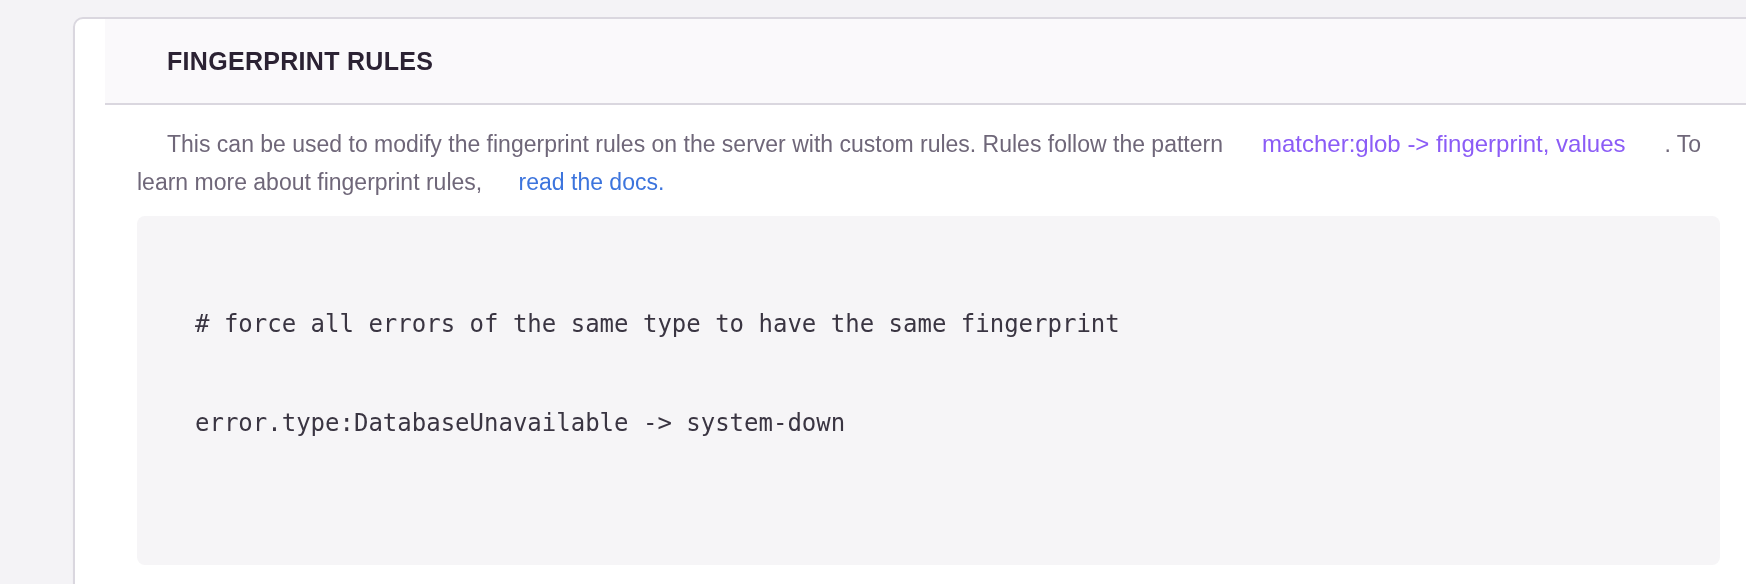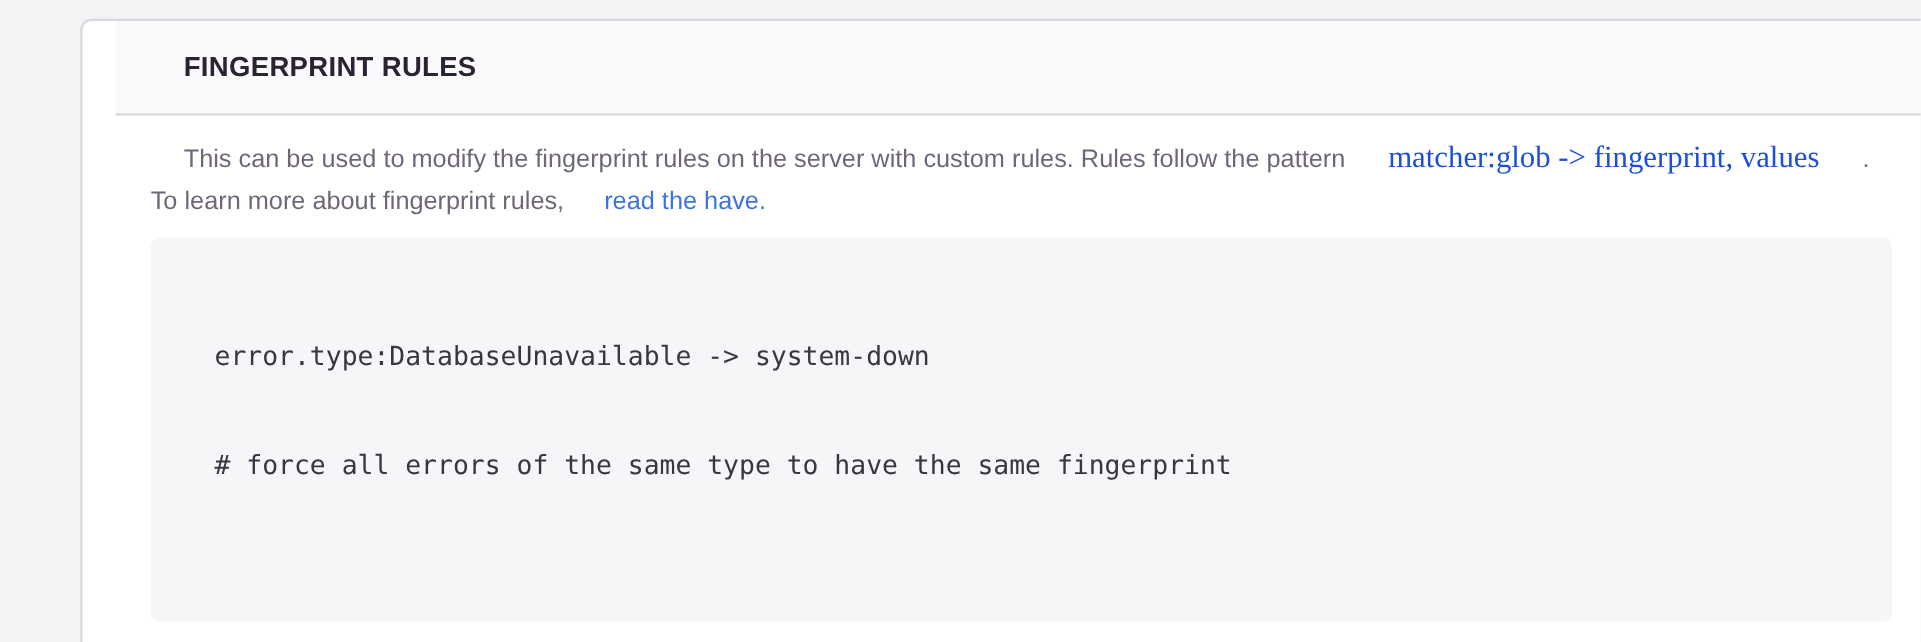--- a/index.html
+++ b/index.html
@@ -42,23 +42,23 @@
     padding: 20px 35px 30px 32px;
   }
   .description {
     max-width: 1583px;
     font-size: 23px;
     line-height: 38px;
     color: #6f6779;
     margin: 0 0 15px 0;
   }
   .inline-code {
-    font-family: Liberation Serif, serif;
-    font-size: 28px;
-    color: #1d4ed8;
+    font-family: Liberation Sans, sans-serif;
+    font-size: 24px;
+    color: #8b5cf6;
     padding: 0 9px;
   }
   .docs-link {
     color: #3c74dd;
     text-decoration: none;
     cursor: pointer;
   }
   .code-example {
     width: 1583px;
     background: #f6f5f7;
@@ -77,23 +77,23 @@
 
 <div class="page">
   <section class="panel">
 
     <header class="panel-header">
       <h2 class="panel-title">FINGERPRINT RULES</h2>
     </header>
 
     <div class="panel-body">
 
-      <p class="description"><span>This can be used to modify the fingerprint rules on the server with custom rules. Rules follow the pattern</span><code class="inline-code">matcher:glob -&gt; fingerprint, values</code><span>. To learn more about fingerprint rules, </span><a class="docs-link" href="#">read the have.</a></p>
+      <p class="description"><span>This can be used to modify the fingerprint rules on the server with custom rules. Rules follow the pattern</span><code class="inline-code">matcher:glob -&gt; fingerprint, values</code><span>. To learn more about fingerprint rules, </span><a class="docs-link" href="#">read the docs.</a></p>
 
       <div class="code-example">
+        <div># force all errors of the same type to have the same fingerprint</div>
         <div>error.type:DatabaseUnavailable -&gt; system-down</div>
-        <div># force all errors of the same type to have the same fingerprint</div>
         
       </div>
 
     </div>
   </section>
 </div>
 
 </body></html>

